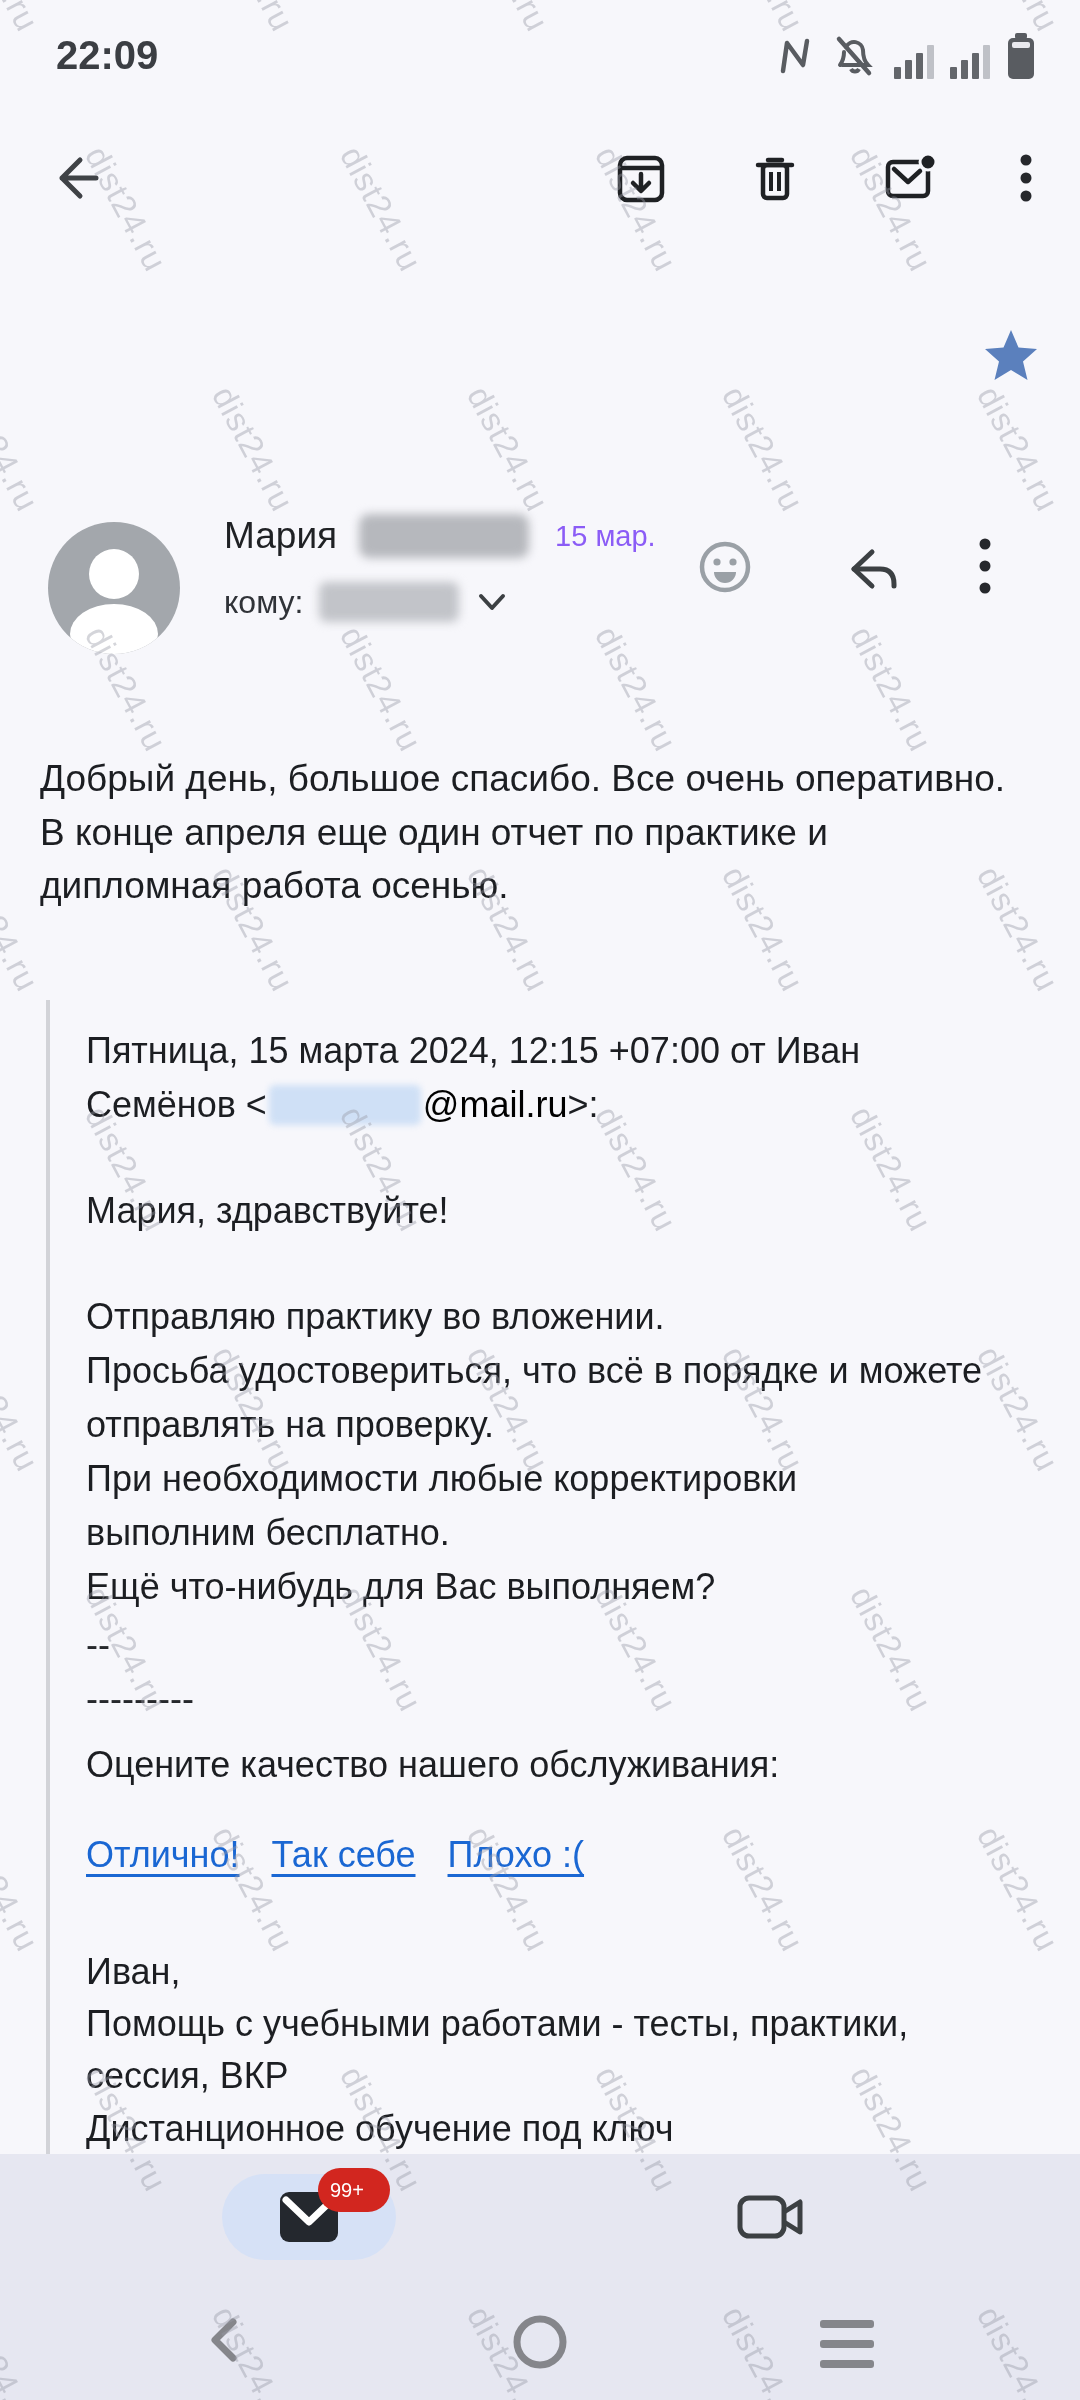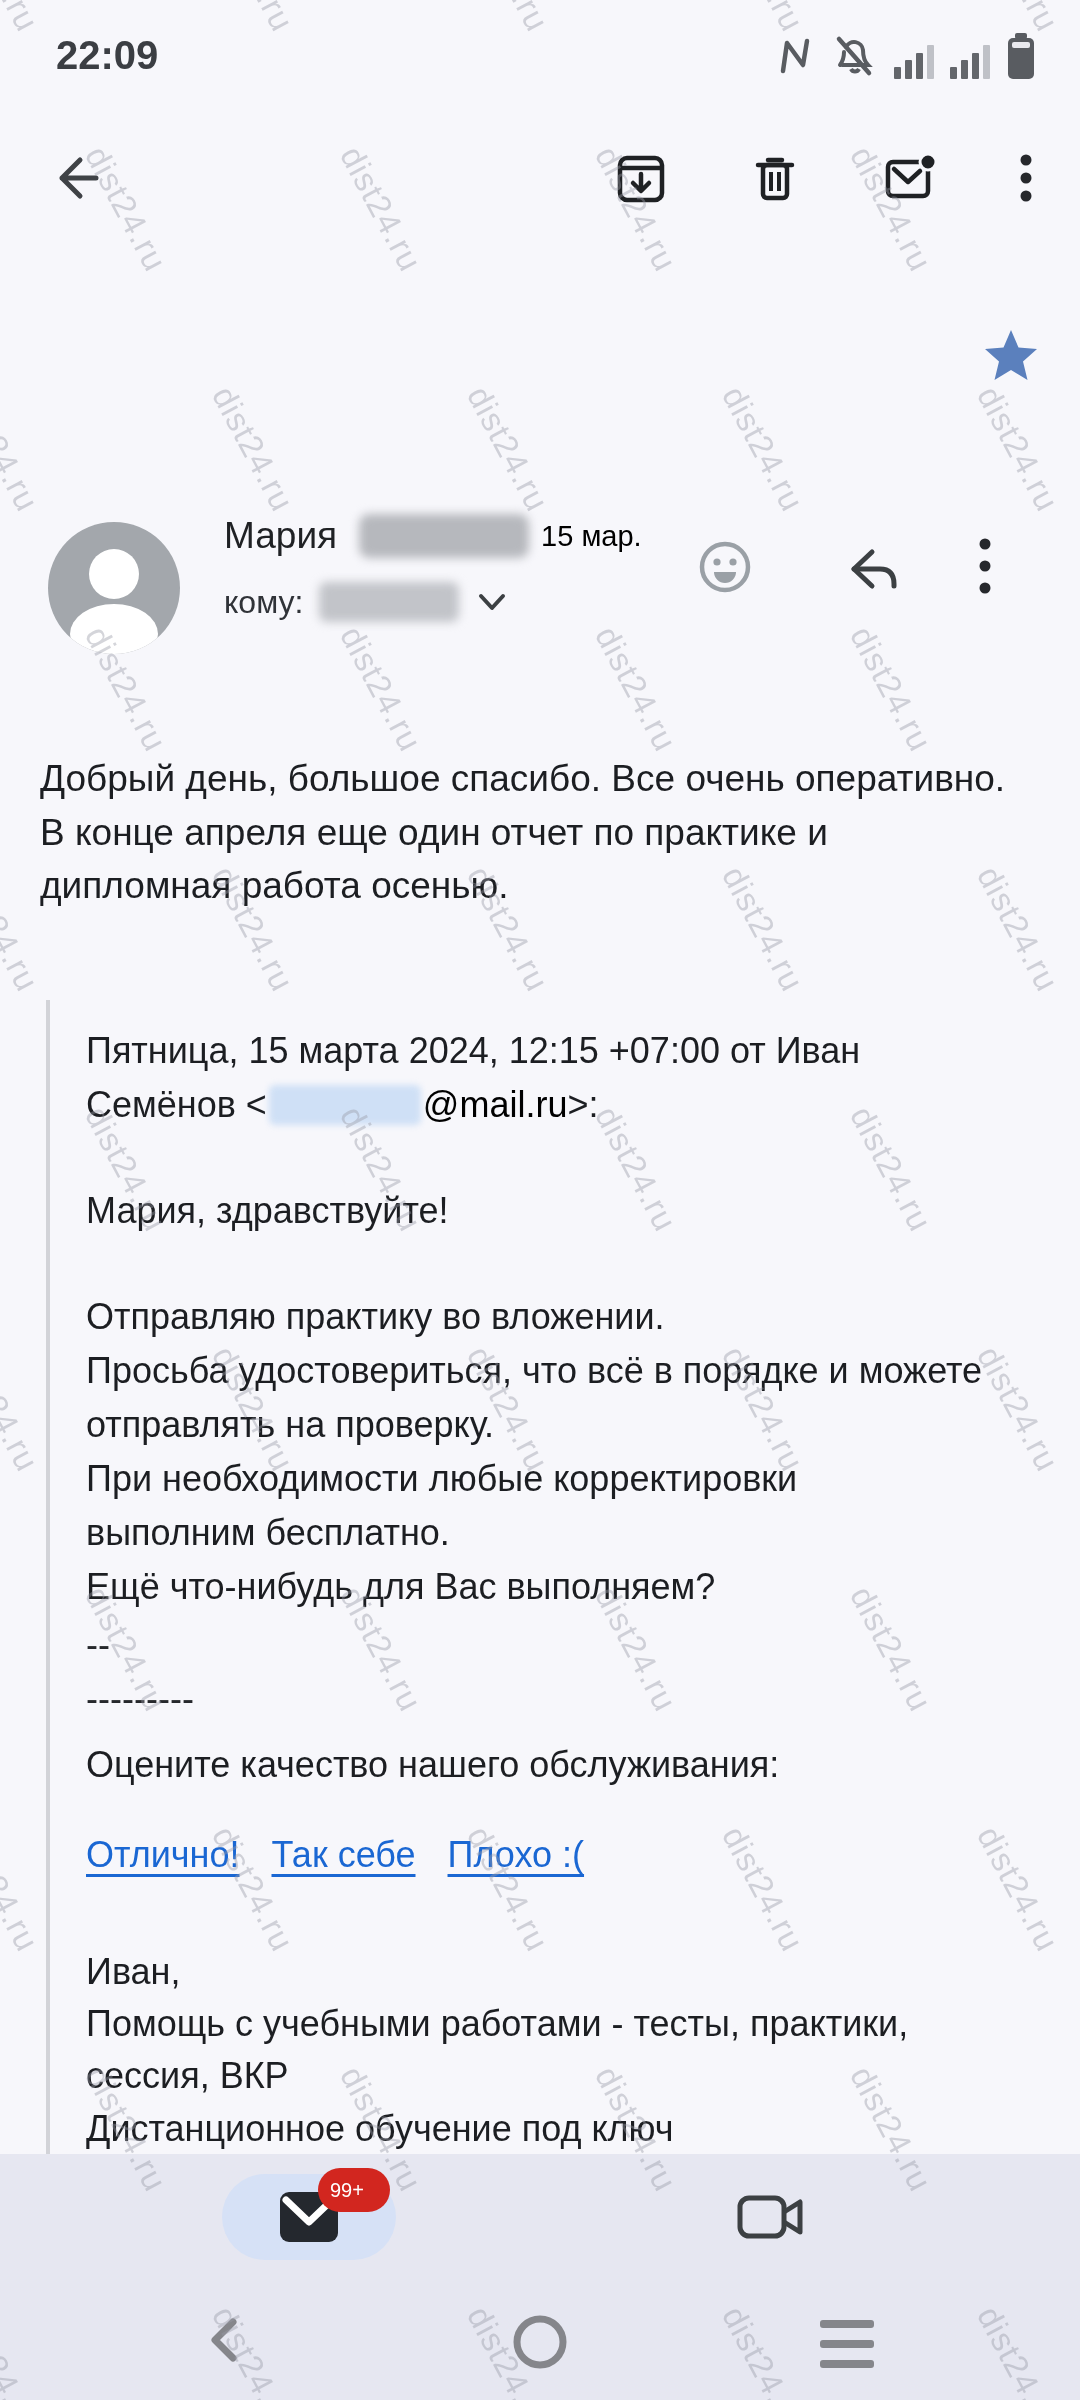--- a/index.html
+++ b/index.html
@@ -38,21 +38,21 @@
   .chip-row{position:absolute;top:392px;left:58px;z-index:5;display:flex;align-items:center;gap:22px;}
   .label-chip{background:#e9eaee;border-radius:12px;padding:7px 22px;font-size:30px;color:#26282c;}
   
   .sender{position:absolute;top:514px;left:48px;right:40px;height:150px;z-index:5;}
   .avatar{position:absolute;left:0;top:8px;width:132px;height:132px;border-radius:50%;background:#a3a7ac;overflow:hidden;}
   .s-info{position:absolute;left:176px;top:0;right:0;}
   .s-row1{display:flex;align-items:center;}
   .s-name{font-size:37px;font-weight:500;color:#1f2124;}
   .blur-chip{display:inline-block;background:#b6b8bd;border-radius:10px;filter:blur(5px);}
   .b-surname{width:170px;height:44px;margin-left:22px;}
-  .s-date{font-size:29px;color:#000000;margin-left:12px;}
+  .s-date{font-size:29px;color:#8b5cf6;margin-left:26px;}
   .s-row2{display:flex;align-items:center;margin-top:24px;font-size:32px;color:#303338;}
   .b-recipient{width:140px;height:40px;margin-left:16px;margin-right:16px;background:#c2c4c9;border-radius:8px;}
   .s-act{position:absolute;top:26px;background:none;border:none;padding:0;cursor:pointer;}
   .act-emoji{right:288px;}
   .act-reply{right:142px;}
   .act-more{right:48px;top:22px;}
   
   .body-text{position:absolute;top:752px;left:40px;width:1012px;z-index:5;
     font-size:37px;line-height:1.45;color:#1c1e22;white-space:pre-line;}
   

